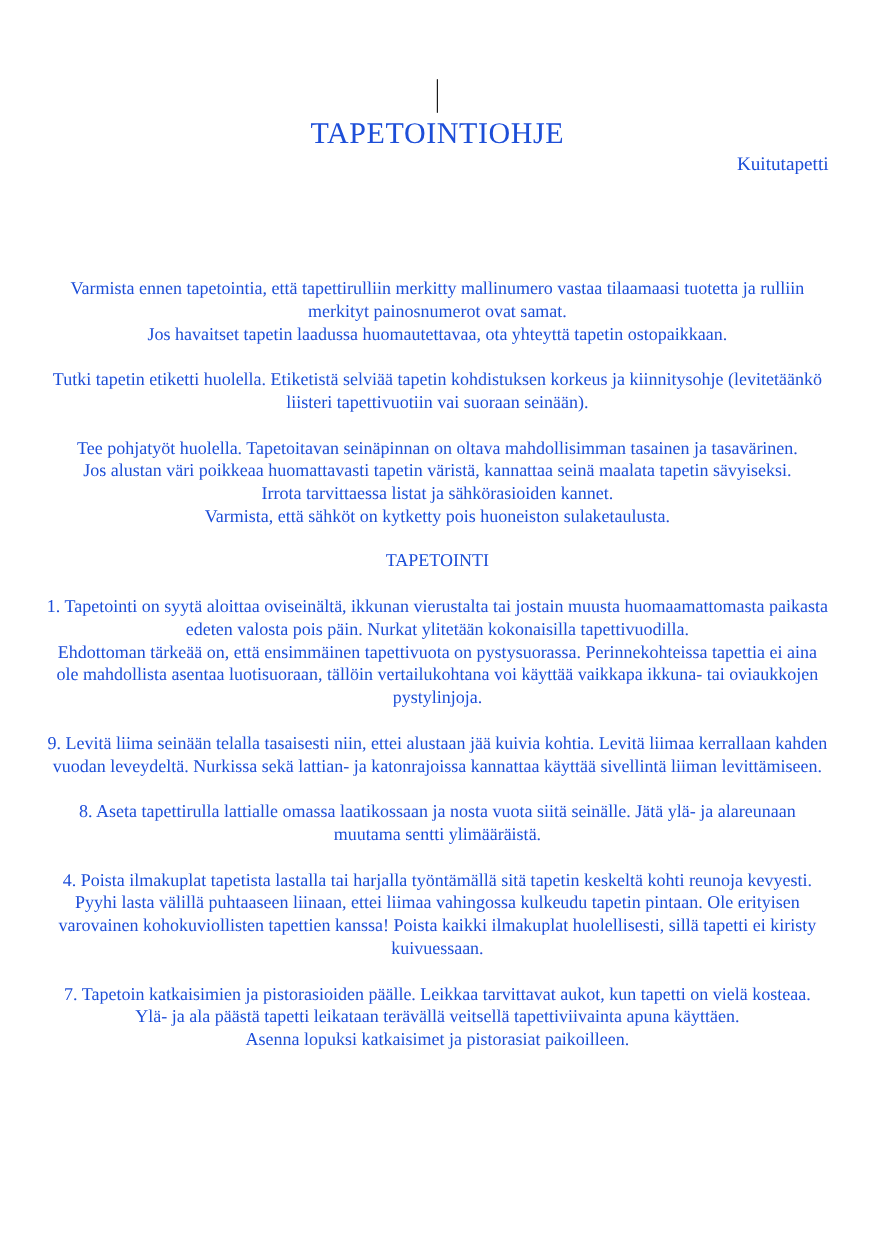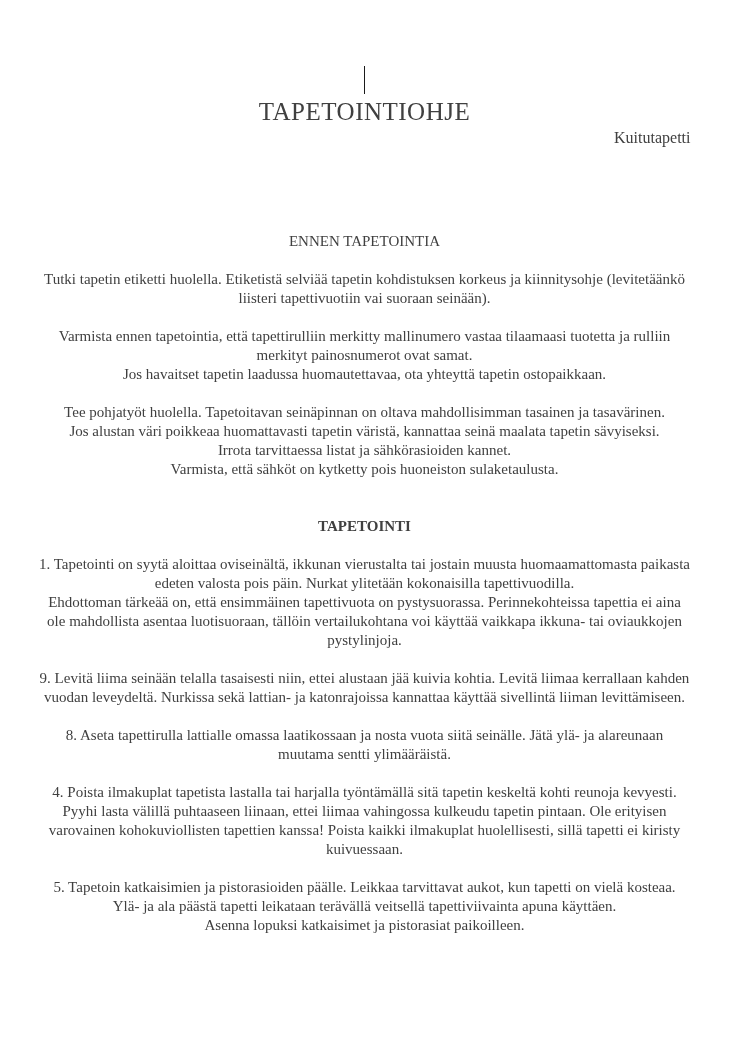--- a/index.html
+++ b/index.html
@@ -7,21 +7,21 @@
     padding: 0;
     background: #ffffff;
   }
   .page {
     position: relative;
     width: 729px;
     height: 1038px;
     background: #ffffff;
     overflow: hidden;
     font-family: "Liberation Serif", "DejaVu Serif", serif;
-    color: #404040;
+    color: #1d4ed8;
   }
   .content {
     width: 652px;
     margin: 0 auto;
     text-align: center;
   }
   .caret-mark {
     width: 1px;
     height: 28px;
     background: #1a1a1a;
@@ -40,56 +40,55 @@
     margin: 2px 0 0 0;
     text-align: right;
   }
   .section-heading {
     font-size: 15px;
     font-weight: normal;
     margin: 0 0 19px 0;
     line-height: 19px;
   }
   .section-before { margin-top: 85px; }
-  .section-main .section-heading { margin-top: 38px; font-weight: bold; }
+  .section-main .section-heading { margin-top: 18px; }
   .para {
     font-size: 15px;
     line-height: 19px;
     margin: 19px 0 0 0;
     white-space: pre-line;
   }
   .para:first-of-type { margin-top: 0; }
 </style>
 </head>
 <body>
 
 <div class="page">
   <div class="content">
 
     <div class="caret-mark"></div>
 
     <h1 class="doc-title">TAPETOINTIOHJE</h1>
     <div class="doc-subtitle">Kuitutapetti</div>
 
     <div class="section section-before">
-      <h2 class="section-heading">ENNEN TAPETOINTIA</h2>
-      <p class="para">Tutki tapetin etiketti huolella. Etiketistä selviää tapetin kohdistuksen korkeus ja kiinnitysohje (levitetäänkö liisteri tapettivuotiin vai suoraan seinään).</p>
       <p class="para">Varmista ennen tapetointia, että tapettirulliin merkitty mallinumero vastaa tilaamaasi tuotetta ja rulliin merkityt painosnumerot ovat samat.
 Jos havaitset tapetin laadussa huomautettavaa, ota yhteyttä tapetin ostopaikkaan.</p>
+      <p class="para">Tutki tapetin etiketti huolella. Etiketistä selviää tapetin kohdistuksen korkeus ja kiinnitysohje (levitetäänkö liisteri tapettivuotiin vai suoraan seinään).</p>
       <p class="para">Tee pohjatyöt huolella. Tapetoitavan seinäpinnan on oltava mahdollisimman tasainen ja tasavärinen.
 Jos alustan väri poikkeaa huomattavasti tapetin väristä, kannattaa seinä maalata tapetin sävyiseksi.
 Irrota tarvittaessa listat ja sähkörasioiden kannet.
 Varmista, että sähköt on kytketty pois huoneiston sulaketaulusta.</p>
     </div>
 
     <div class="section section-main">
       <h2 class="section-heading">TAPETOINTI</h2>
       <p class="para">1. Tapetointi on syytä aloittaa oviseinältä, ikkunan vierustalta tai jostain muusta huomaamattomasta paikasta edeten valosta pois päin. Nurkat ylitetään kokonaisilla tapettivuodilla.
 Ehdottoman tärkeää on, että ensimmäinen tapettivuota on pystysuorassa. Perinnekohteissa tapettia ei aina ole mahdollista asentaa luotisuoraan, tällöin vertailukohtana voi käyttää vaikkapa ikkuna- tai oviaukkojen pystylinjoja.</p>
       <p class="para">9. Levitä liima seinään telalla tasaisesti niin, ettei alustaan jää kuivia kohtia. Levitä liimaa kerrallaan kahden vuodan leveydeltä. Nurkissa sekä lattian- ja katonrajoissa kannattaa käyttää sivellintä liiman levittämiseen.</p>
       <p class="para">8. Aseta tapettirulla lattialle omassa laatikossaan ja nosta vuota siitä seinälle. Jätä ylä- ja alareunaan muutama sentti ylimääräistä.</p>
       <p class="para">4. Poista ilmakuplat tapetista lastalla tai harjalla työntämällä sitä tapetin keskeltä kohti reunoja kevyesti. Pyyhi lasta välillä puhtaaseen liinaan, ettei liimaa vahingossa kulkeudu tapetin pintaan. Ole erityisen varovainen kohokuviollisten tapettien kanssa! Poista kaikki ilmakuplat huolellisesti, sillä tapetti ei kiristy kuivuessaan.</p>
-      <p class="para">5. Tapetoin katkaisimien ja pistorasioiden päälle. Leikkaa tarvittavat aukot, kun tapetti on vielä kosteaa. Ylä- ja ala päästä tapetti leikataan terävällä veitsellä tapettiviivainta apuna käyttäen.
+      <p class="para">7. Tapetoin katkaisimien ja pistorasioiden päälle. Leikkaa tarvittavat aukot, kun tapetti on vielä kosteaa. Ylä- ja ala päästä tapetti leikataan terävällä veitsellä tapettiviivainta apuna käyttäen.
 Asenna lopuksi katkaisimet ja pistorasiat paikoilleen.</p>
     </div>
 
   </div>
 </div>
 
 </body></html>

